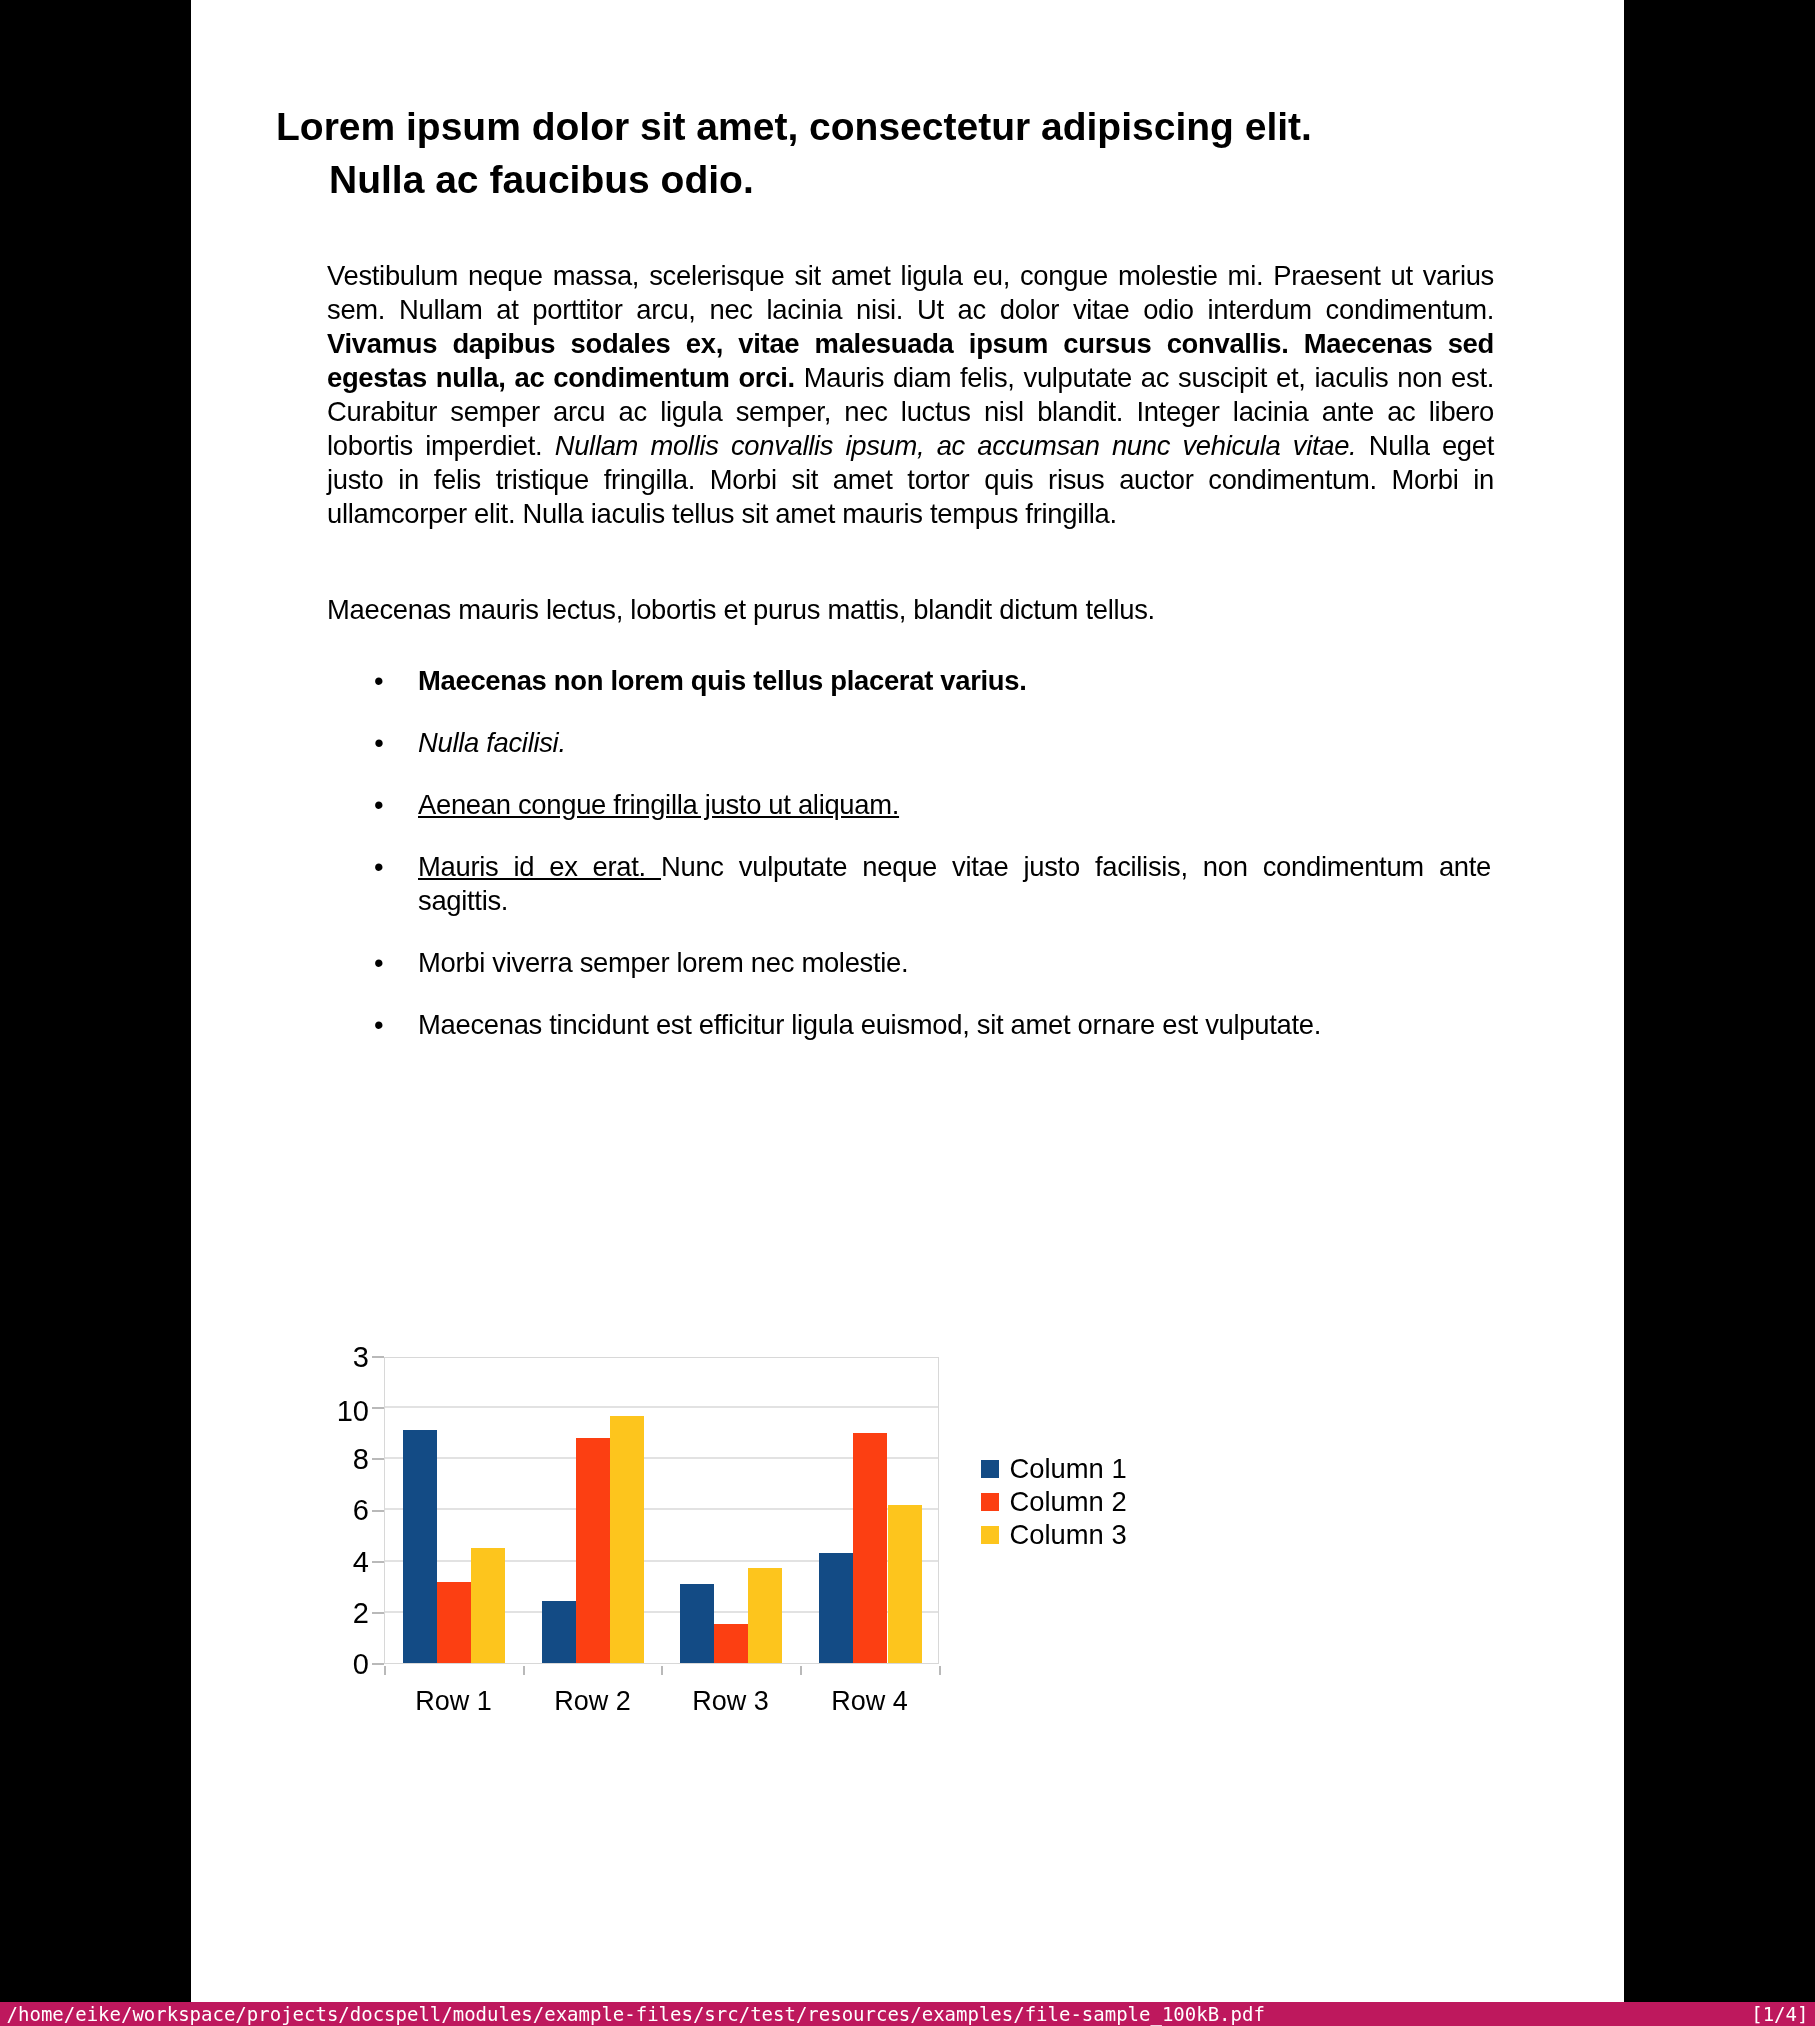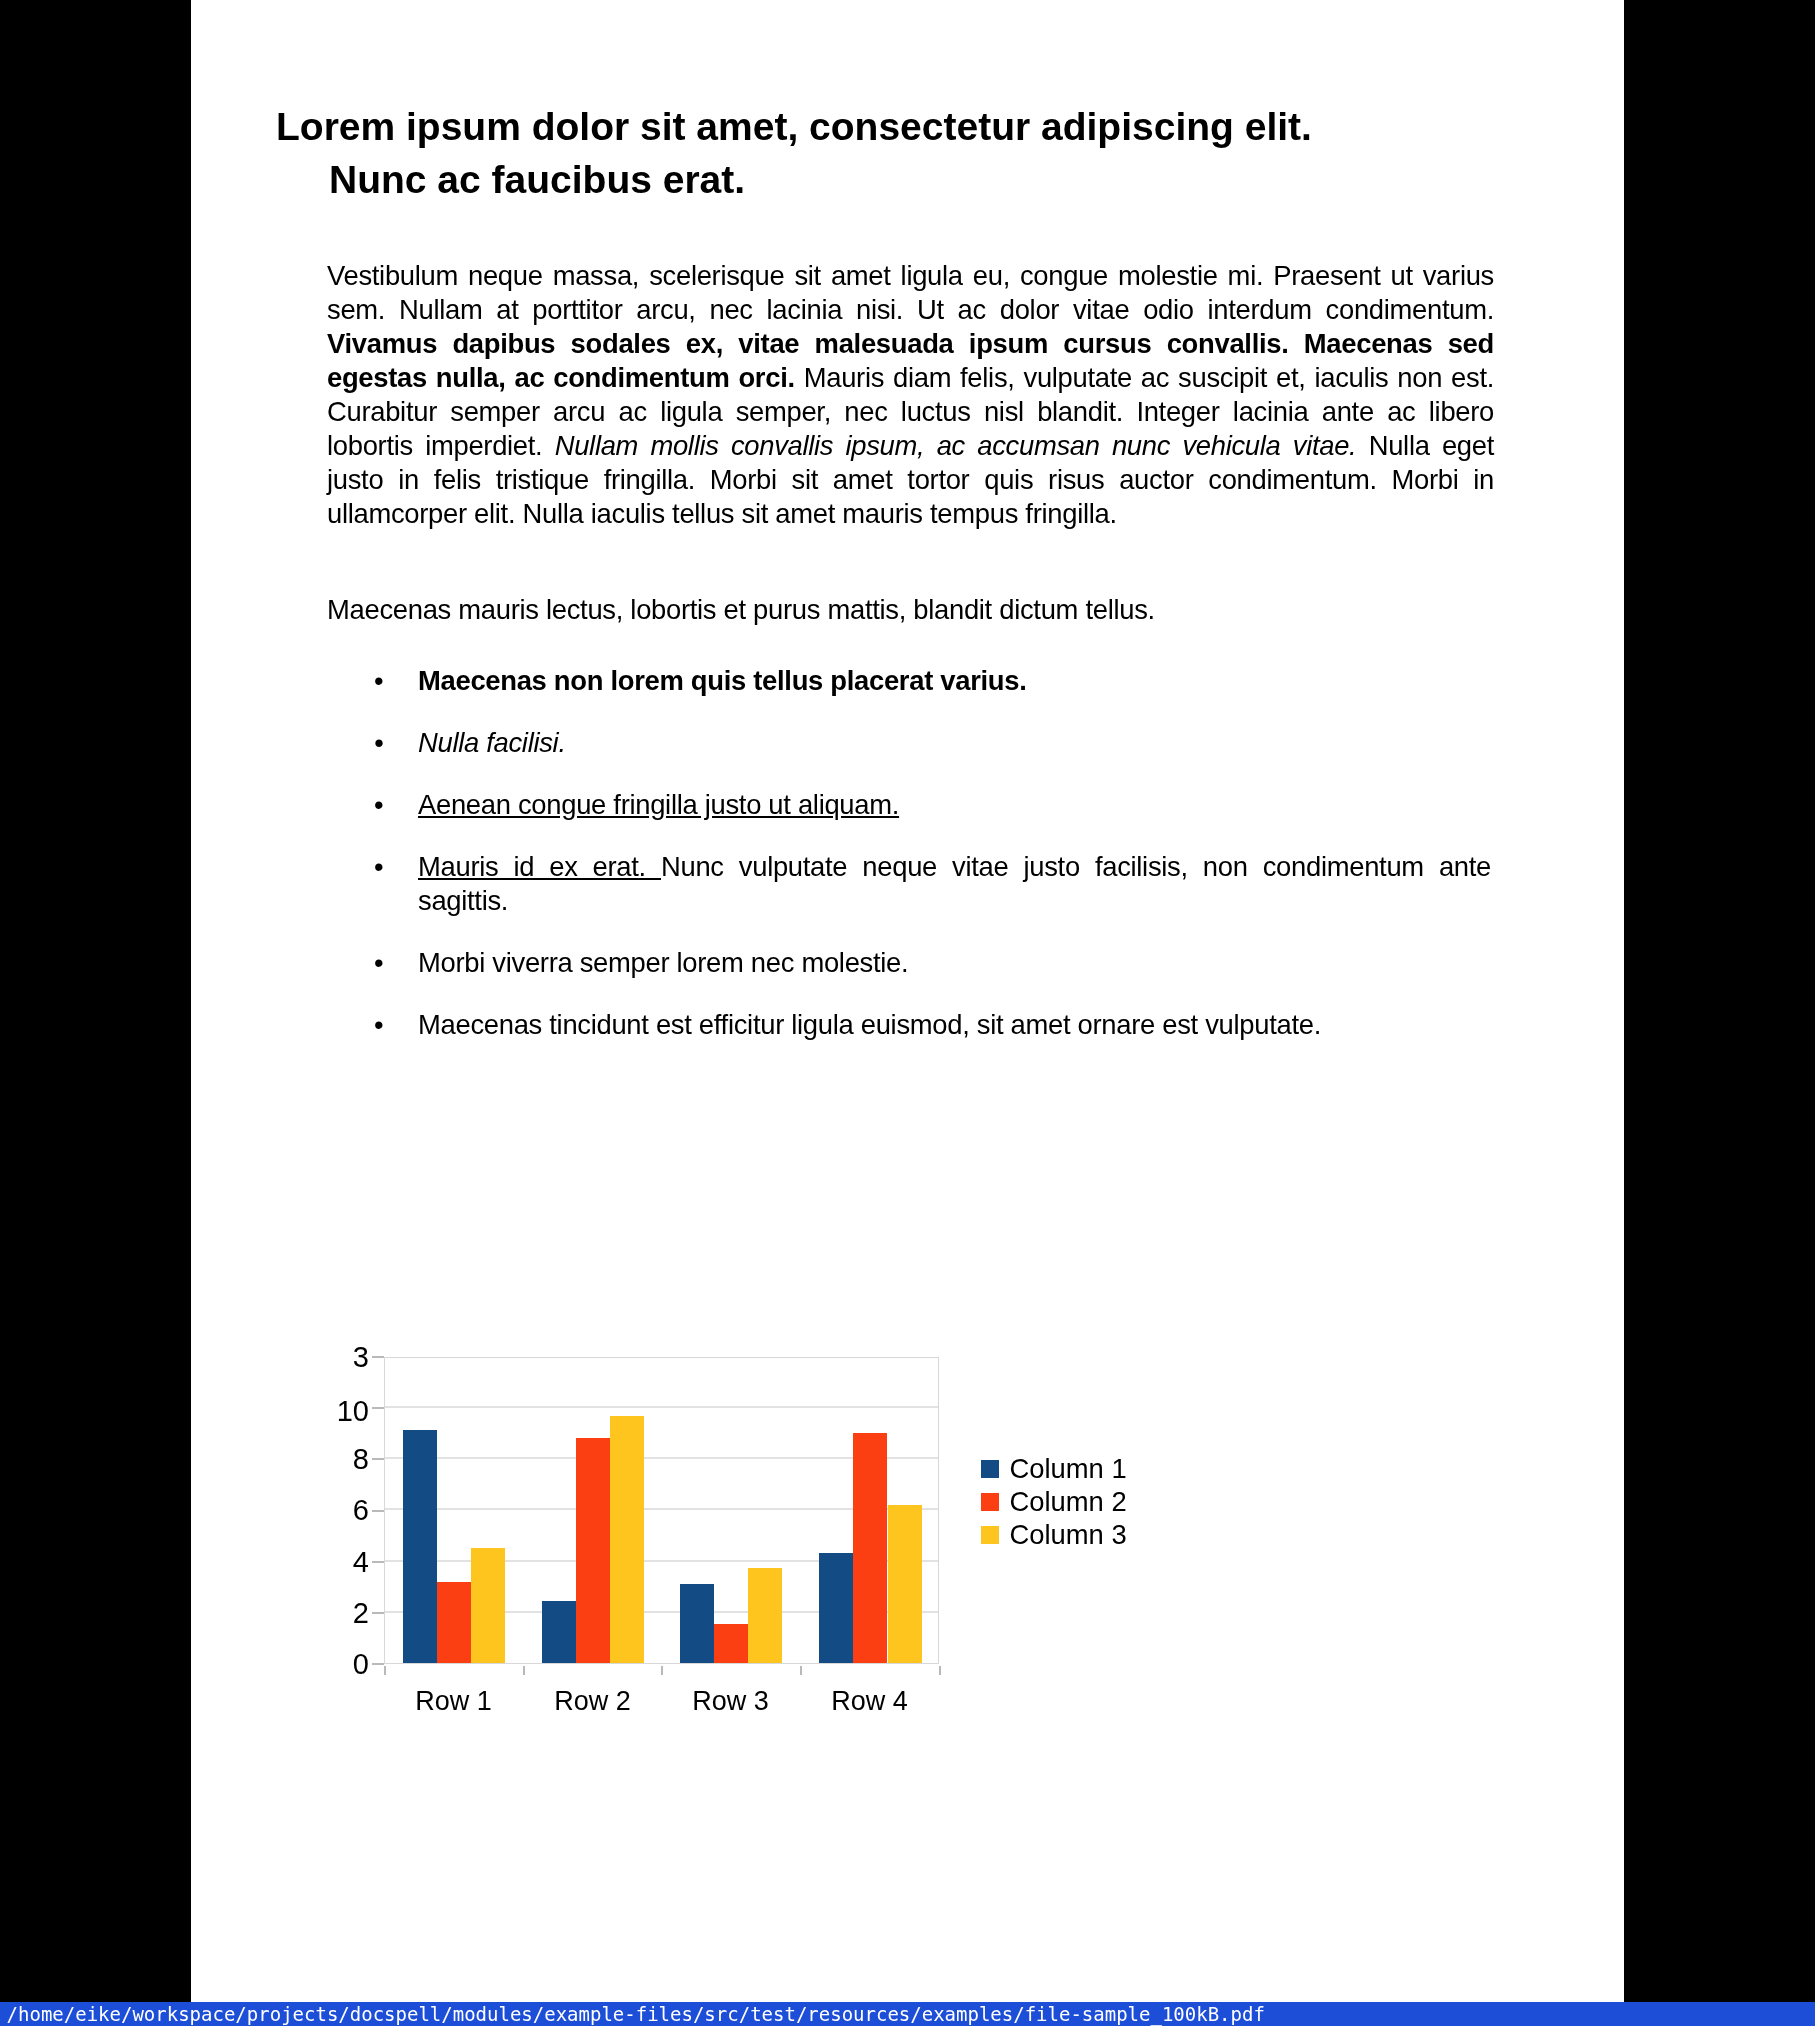--- a/index.html
+++ b/index.html
@@ -65,39 +65,38 @@
     font-size:27px; line-height:32px;
   }
   .legend { position:absolute; left:790px; top:134px; }
   .legend-item { display:flex; align-items:center; margin-bottom:14px; }
   .swatch { width:18px; height:18px; margin-right:10.4px; flex:0 0 18px; }
   .legend-label { font-size:27.4px; line-height:19px; }
 
   
   .statusbar {
     position:absolute; left:0; top:2002px; width:1815px; height:24.6px;
-    background:#1d4ed8; color:#fff;
+    background:#be185d; color:#fff;
     font-family:"DejaVu Sans Mono", monospace;
     font-size:19px; line-height:24.6px;
     display:flex; justify-content:space-between;
     padding:0 6.6px;
     white-space:nowrap;
-    flex-direction:column;
   }
 </style>
 </head>
 <body>
 
 <div class="viewer">
   <div class="page">
 
 
     <h2 class="doc-heading">
       <div class="hline1">Lorem ipsum dolor sit amet, consectetur adipiscing elit.</div>
-      <div class="hline2">Nunc ac faucibus erat.</div>
+      <div class="hline2">Nulla ac faucibus odio.</div>
     </h2>
 
     <p class="body-par" id="par1"><span class="seg-normal">Vestibulum neque massa, scelerisque sit amet ligula eu, congue molestie mi. Praesent ut varius sem. Nullam at porttitor arcu, nec lacinia nisi. Ut ac dolor vitae odio interdum condimentum. </span><span class="seg-bold">Vivamus dapibus sodales ex, vitae malesuada ipsum cursus convallis. Maecenas sed egestas nulla, ac condimentum orci. </span><span class="seg-normal">Mauris diam felis, vulputate ac suscipit et, iaculis non est. Curabitur semper arcu ac ligula semper, nec luctus nisl blandit. Integer lacinia ante ac libero lobortis imperdiet. </span><span class="seg-italic">Nullam mollis convallis ipsum, ac accumsan nunc vehicula vitae. </span><span class="seg-normal">Nulla eget justo in felis tristique fringilla. Morbi sit amet tortor quis risus auctor condimentum. Morbi in ullamcorper elit. Nulla iaculis tellus sit amet mauris tempus fringilla.</span></p>
 
     <p class="body-par second">Maecenas mauris lectus, lobortis et purus mattis, blandit dictum tellus.</p>
 
     <ul class="bullets" id="bullet-list">
         <li>
           <span class="marker">•</span>
           <span class="li-text"><span class="seg-bold">Maecenas non lorem quis tellus placerat varius.</span></span>

